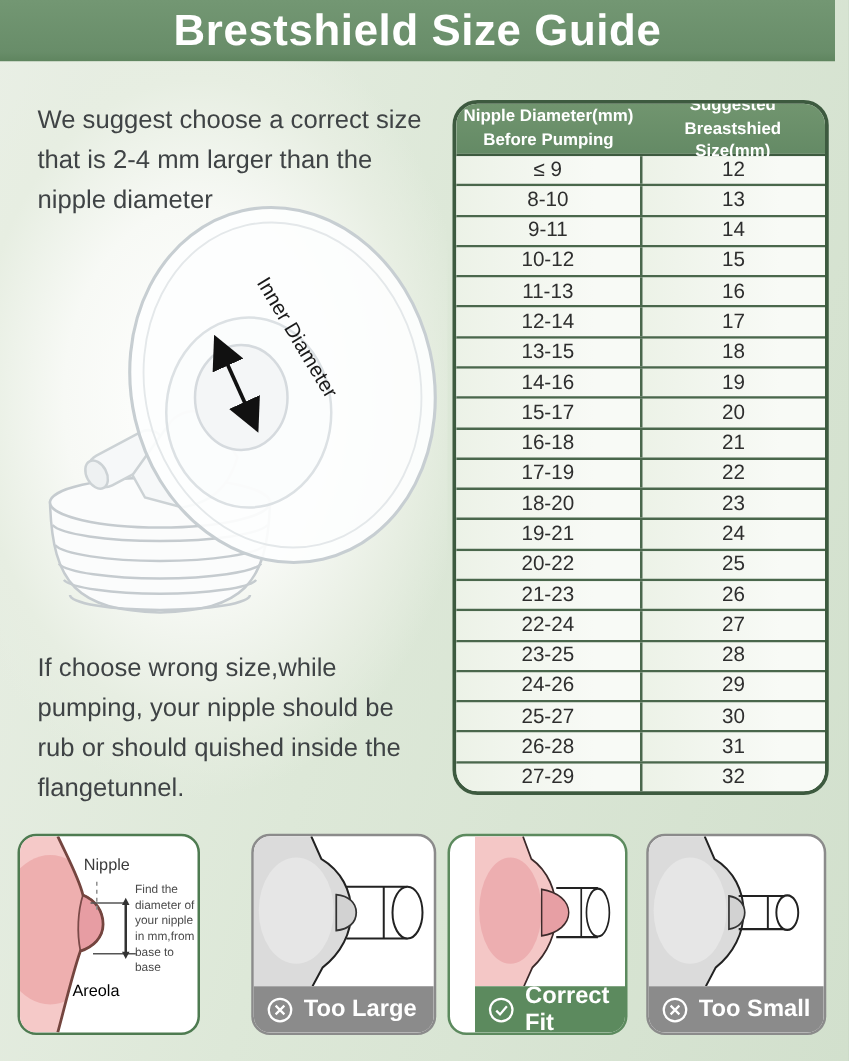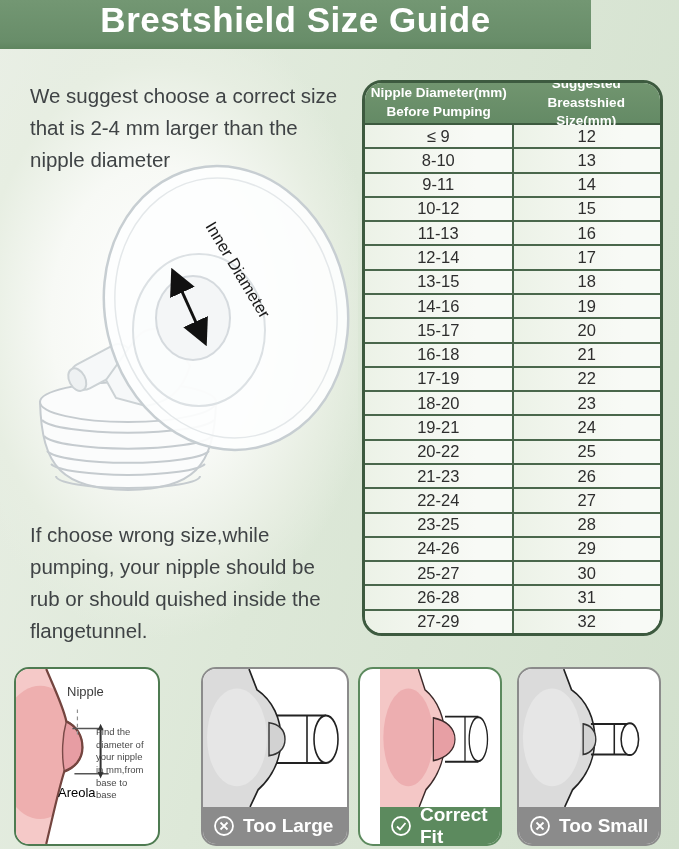--- a/index.html
+++ b/index.html
@@ -3,23 +3,23 @@
 <meta charset="utf-8">
 <style>
   html,body{margin:0;padding:0;background:#c8d6c4;}
   .page{
     position:relative;width:679px;height:849px;overflow:hidden;
     font-family:"Liberation Sans",sans-serif;
     background:linear-gradient(105deg,#e9efe5 0%,#dde8d8 45%,#d2e0cd 100%);
   }
   
   .header{
-    position:absolute;left:0;top:0;width:591px;height:49px;
+    position:absolute;left:0;top:0;width:668px;height:49px;
     background:linear-gradient(180deg,#739773 0%,#688d69 85%,#5f855f 100%);
-    display:flex;align-items:flex-start;justify-content:center;
+    display:flex;align-items:center;justify-content:center;
   }
   .header h1{margin:0;color:#ffffff;font-size:35px;font-weight:bold;letter-spacing:.5px;}
   
   .left-bg{
     position:absolute;left:0;top:49px;width:358px;height:614px;
     background:radial-gradient(ellipse 62% 52% at 44% 44%,#ffffff 0%,#f7f9f5 48%,#e7eee2 80%,rgba(215,227,210,0) 100%);
   }
   .intro,.warning{position:absolute;left:30px;width:330px;color:#3f4345;font-size:20.5px;line-height:1.56;}
   .intro{top:60px;margin-top:20px;}
   .warning{top:519px;}
@@ -36,37 +36,37 @@
     border-bottom:2px solid #3d5a3f;}
   .th{flex:1;display:flex;flex-direction:column;justify-content:center;line-height:1.4;}
   .tbody{flex:1;display:flex;flex-direction:column;}
   .tr{flex:1;display:flex;}
   .tr + .tr{border-top:2px solid #4a674c;}
   .td{flex:1;display:flex;align-items:center;justify-content:center;
     font-size:16.5px;color:#2e2e2e;
     background:linear-gradient(90deg,#ecf2e7 0%,#f8faf6 75%);}
   .td + .td{border-left:2px solid #4a674c;}
   
-  .panel{position:absolute;top:667px;height:179px;border-radius:15px;background:#ffffff;box-sizing:border-box;overflow:hidden;}
+  .panel{position:absolute;top:667px;height:161px;border-radius:15px;background:#ffffff;box-sizing:border-box;overflow:hidden;}
   .measure-panel{left:14px;width:146px;border:2.5px solid #4e7b51;}
   .fit-panel{display:flex;flex-direction:column;}
   .fit-panel.wrong{border:2.5px solid #8b8b8b;}
   .fit-panel.correct{border:2.5px solid #5c8a5e;padding-left:20px;}
   .p2{left:201px;width:148px;text-align:center;}
   .p3{left:358px;width:144px;}
   .p4{left:517px;width:144px;}
   .fit-art{flex:1;width:100%;display:block;}
   .fit-bar{height:37px;flex:0 0 37px;display:flex;align-items:center;gap:8px;padding-left:10px;color:#fff;font-weight:bold;font-size:19px;}
   .fit-bar.graybar{background:#8b8b8b;}
   .fit-bar.greenbar{background:#5c8a5e;}
   .badge{width:22px;height:22px;display:inline-flex;}
   
   .measure-art{position:absolute;left:0;top:0;width:100%;height:100%;}
   .m-nipple{position:absolute;left:51px;top:15px;font-size:13px;color:#3c3c3c;}
-  .m-instruction{position:absolute;left:80px;top:37px;width:50px;font-size:9.5px;line-height:1.33;color:#4a4a4a;margin-top:20px;}
+  .m-instruction{position:absolute;left:92px;top:37px;width:50px;font-size:9.5px;line-height:1.33;color:#4a4a4a;}
   .m-areola{position:absolute;left:42px;top:116px;font-size:13px;color:#000000;}
 </style>
 </head>
 <body>
 
 <div class="page">
 
   <div class="header">
     <h1>Brestshield Size Guide</h1>
   </div>

